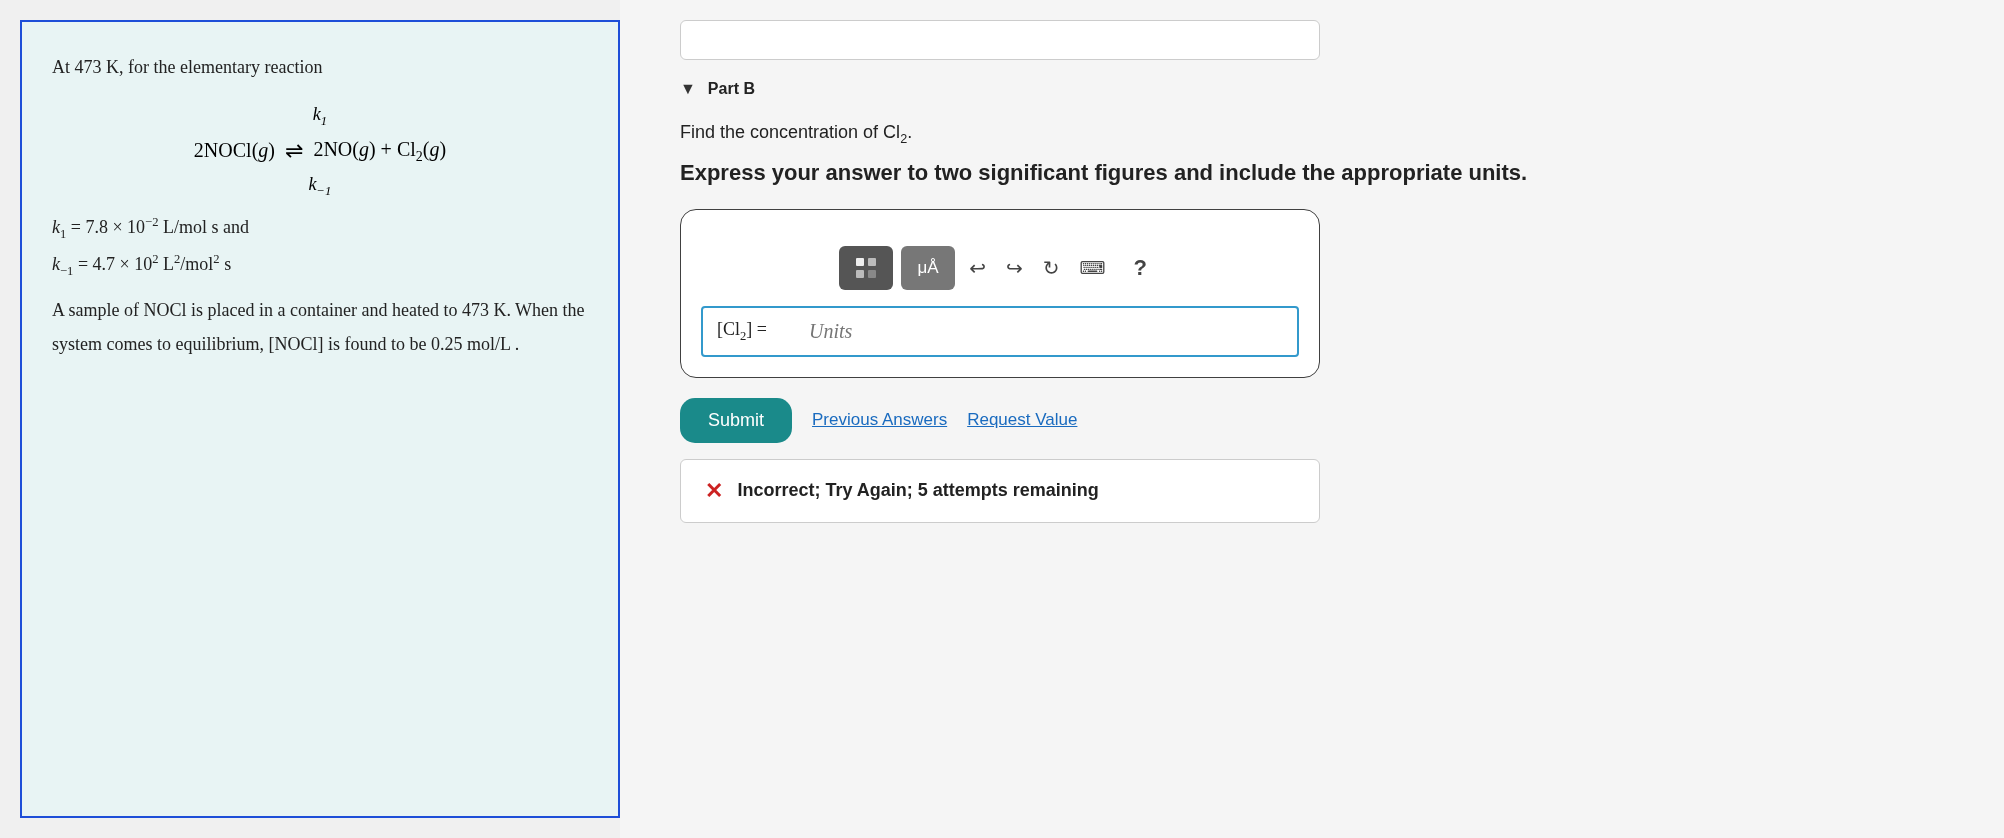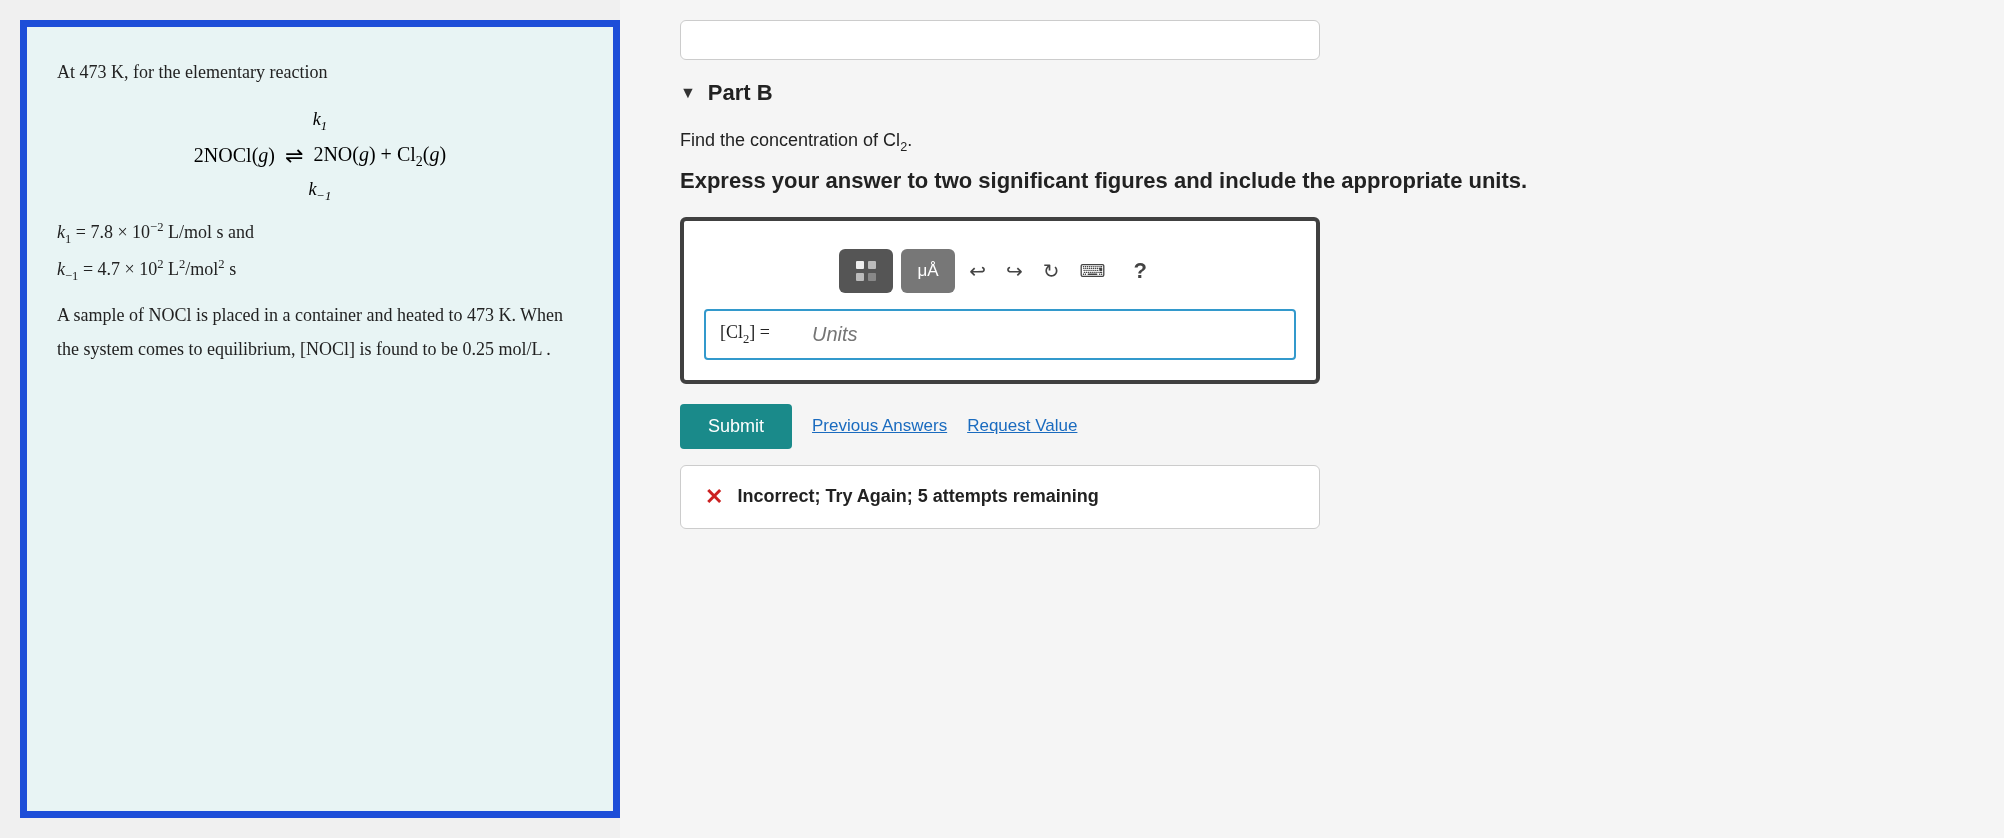--- a/index.html
+++ b/index.html
@@ -9,21 +9,21 @@
       display: flex;
       width: 2004px;
       min-height: 838px;
       font-size: 18px;
     }
 
     
     .left-panel {
       width: 600px;
       background: #e8f4f4;
-      border: 7px solid #1d4ed8;
+      border: 2px solid #1d4ed8;
       padding: 30px 30px 40px 30px;
       margin: 20px 0 20px 20px;
       line-height: 1.7;
     }
 
     .left-panel p {
       font-size: 18px;
       color: #222;
     }
 
@@ -73,21 +73,21 @@
       margin-top: 10px;
     }
 
     .chevron-down {
       font-size: 16px;
       color: #333;
     }
 
     .part-title {
       font-family: Arial, sans-serif;
-      font-size: 22px;
+      font-size: 16px;
       font-weight: bold;
       color: #222;
     }
 
     .question-text {
       font-family: Arial, sans-serif;
       font-size: 18px;
       color: #222;
       margin-bottom: 10px;
     }
@@ -97,23 +97,23 @@
       font-size: 22px;
       font-weight: bold;
       color: #222;
       margin-bottom: 20px;
       line-height: 1.5;
     }
 
     
     .answer-container {
       background: white;
-      border: 4px solid #404040;
-      border-radius: 6px;
-      padding: 28px 20px 20px 20px;
+      border: 1px solid #404040;
+      border-radius: 16px;
+      padding: 36px 20px 20px 20px;
       max-width: 640px;
       margin-bottom: 20px;
     }
 
     
     .toolbar {
       display: flex;
       align-items: center;
       gap: 8px;
       margin-bottom: 16px;
@@ -195,37 +195,37 @@
     }
 
     .input-units {
       flex: 0 0 180px;
       border: none;
       padding: 12px 16px;
       font-size: 20px;
       font-style: italic;
       color: #7f1d1d;
       outline: none;
-      font-family: Liberation Sans, sans-serif;
+      font-family: Liberation Serif, serif;
     }
 
     
     .action-row {
       display: flex;
       align-items: center;
       gap: 20px;
       margin-bottom: 16px;
       max-width: 640px;
     }
 
     .submit-btn {
       background: #1a8a8a;
       color: white;
       border: none;
-      border-radius: 4px;
+      border-radius: 15px;
       padding: 12px 28px;
       font-size: 18px;
       font-family: Arial, sans-serif;
       cursor: pointer;
     }
 
     .prev-answers-link {
       color: #1a6bbf;
       font-family: Arial, sans-serif;
       font-size: 17px;

